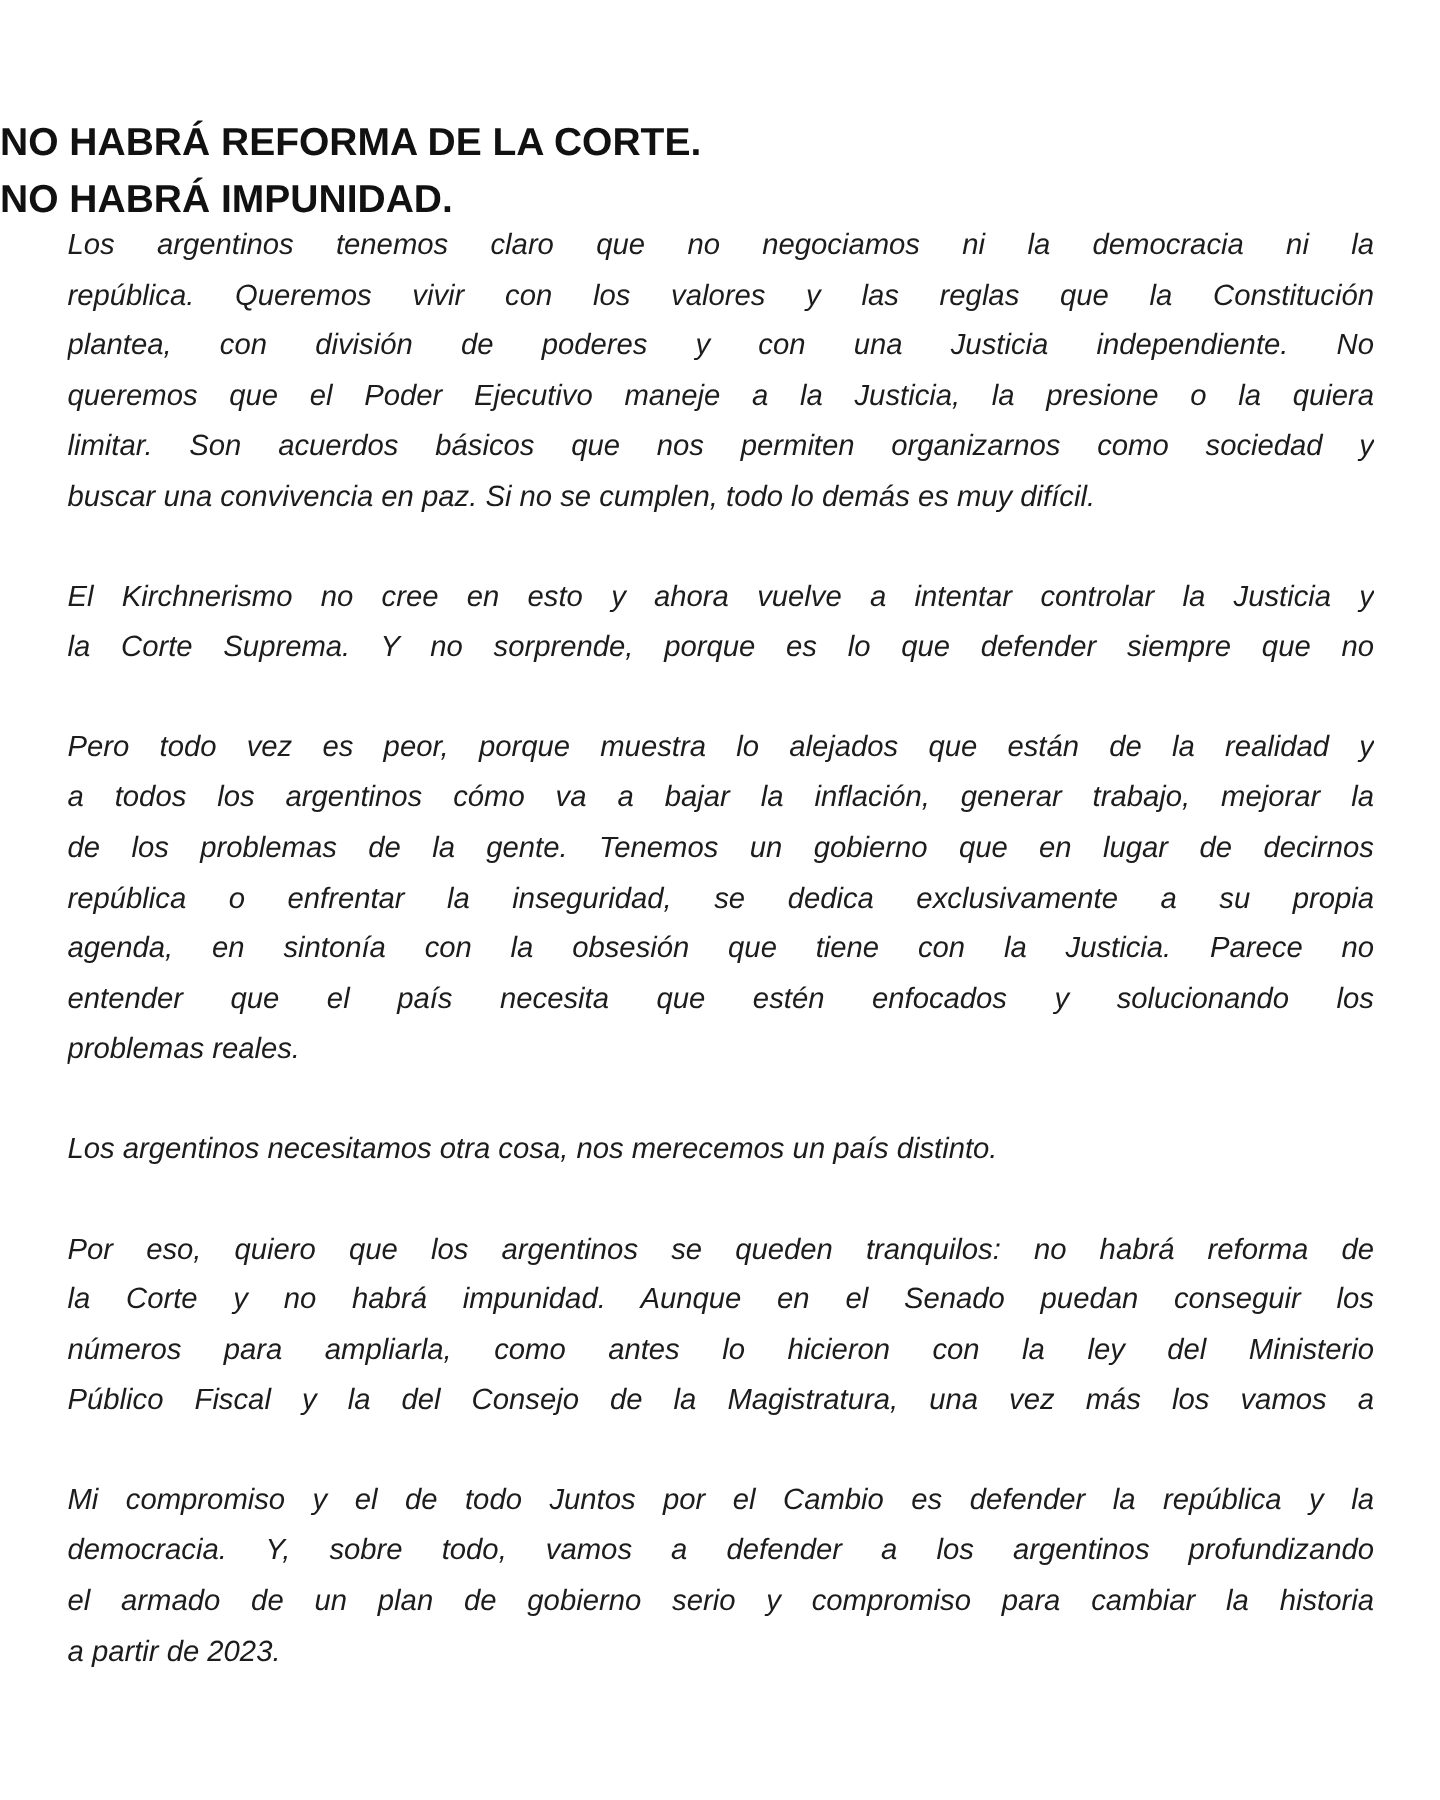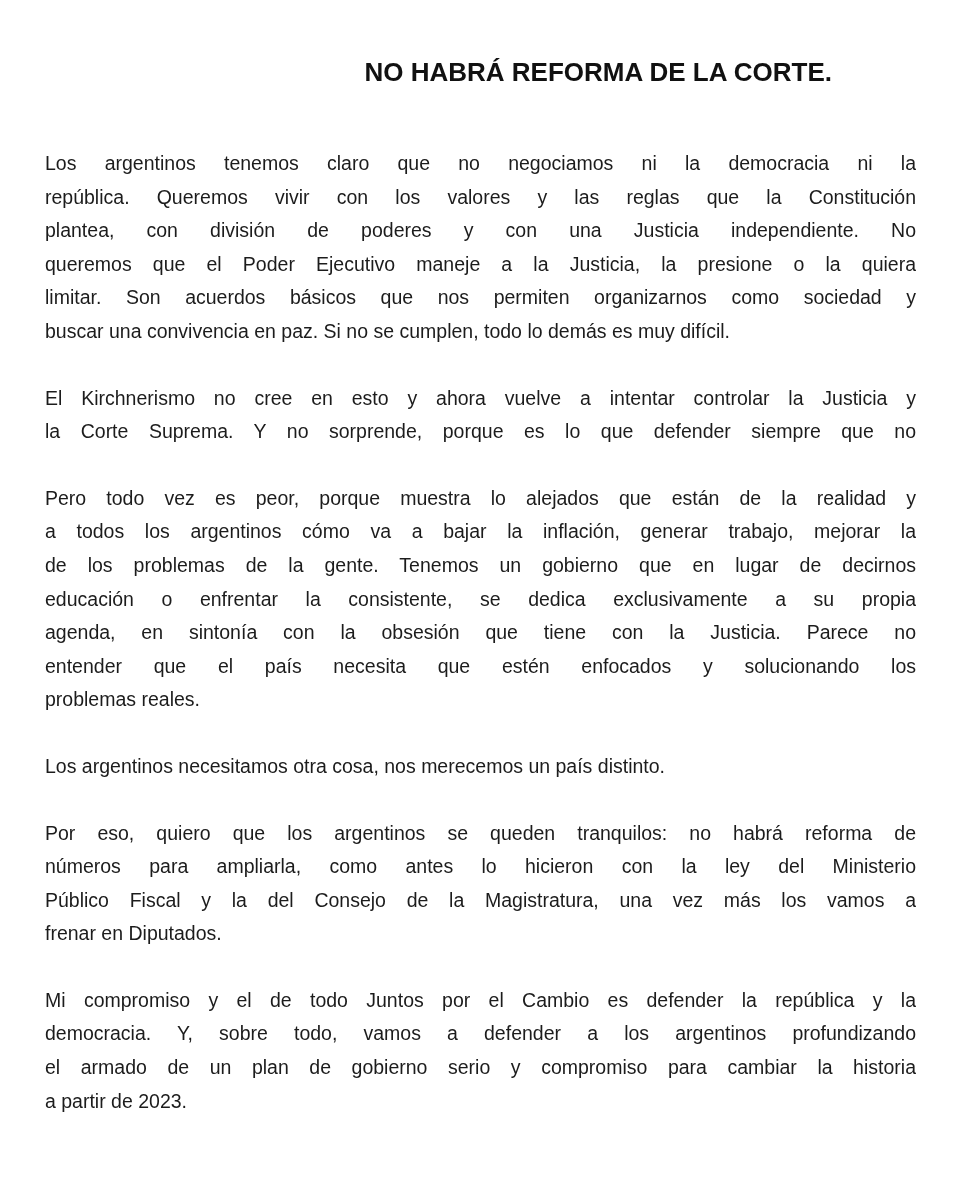--- a/index.html
+++ b/index.html
@@ -10,23 +10,23 @@
     body {
       width: 960px;
       height: 1200px;
       position: relative;
       overflow: hidden;
       color: #1a1a1a;
     }
     .title {
       position: absolute;
       left: 0;
-      top: 36px;
+      top: 58px;
       width: 832px;
-      text-align: right;
+      text-align: left;
       font-family: "Liberation Sans", sans-serif;
       font-weight: bold;
       font-size: 26px;
       line-height: 38px;
       color: #111111;
       letter-spacing: 0px;
     }
     .title-line {
       display: block;
     }
@@ -56,30 +56,32 @@
     }
     
     .line span.j {
       display: block;
       width: 100%;
       white-space: normal;
       text-align: justify;
       text-align-last: justify;
       height: 33.6px;
       overflow: hidden;
+      font-style: italic;
     }
     .line.last span.j {
       text-align-last: left;
     }
   </style>
 </head>
 <body>
 
 <h1 class="title">
   <span class="title-line">NO HABRÁ REFORMA DE LA CORTE.</span>
+  <span class="title-line">NO HABRÁ IMPUNIDAD.</span>
 </h1>
 
 <div class="body-text">
 
   <div class="para">
     <div class="line">
         <span class="j">Los argentinos tenemos claro que no negociamos ni la democracia ni la</span>
       </div>
     <div class="line">
         <span class="j">república. Queremos vivir con los valores y las reglas que la Constitución</span>
@@ -111,21 +113,21 @@
     <div class="line">
         <span class="j">Pero todo vez es peor, porque muestra lo alejados que están de la realidad y</span>
       </div>
     <div class="line">
         <span class="j">a todos los argentinos cómo va a bajar la inflación, generar trabajo, mejorar la</span>
       </div>
     <div class="line">
         <span class="j">de los problemas de la gente. Tenemos un gobierno que en lugar de decirnos</span>
       </div>
     <div class="line">
-        <span class="j">educación o enfrentar la consistente, se dedica exclusivamente a su propia</span>
+        <span class="j">república o enfrentar la inseguridad, se dedica exclusivamente a su propia</span>
       </div>
     <div class="line">
         <span class="j">agenda, en sintonía con la obsesión que tiene con la Justicia. Parece no</span>
       </div>
     <div class="line">
         <span class="j">entender que el país necesita que estén enfocados y solucionando los</span>
       </div>
     <div class="line last">
         <span class="j">problemas reales.</span>
       </div>
@@ -135,27 +137,27 @@
     <div class="line last">
         <span class="j">Los argentinos necesitamos otra cosa, nos merecemos un país distinto.</span>
       </div>
   </div>
 
   <div class="para">
     <div class="line">
         <span class="j">Por eso, quiero que los argentinos se queden tranquilos: no habrá reforma de</span>
       </div>
     <div class="line">
+        <span class="j">la Corte y no habrá impunidad. Aunque en el Senado puedan conseguir los</span>
+      </div>
+    <div class="line">
         <span class="j">números para ampliarla, como antes lo hicieron con la ley del Ministerio</span>
       </div>
     <div class="line">
         <span class="j">Público Fiscal y la del Consejo de la Magistratura, una vez más los vamos a</span>
-      </div>
-    <div class="line last">
-        <span class="j">frenar en Diputados.</span>
       </div>
   </div>
 
   <div class="para">
     <div class="line">
         <span class="j">Mi compromiso y el de todo Juntos por el Cambio es defender la república y la</span>
       </div>
     <div class="line">
         <span class="j">democracia. Y, sobre todo, vamos a defender a los argentinos profundizando</span>
       </div>

